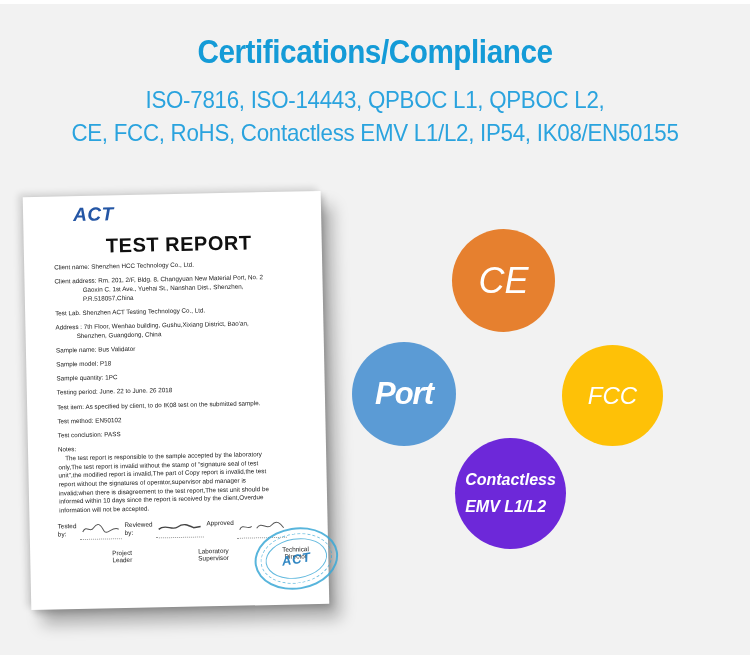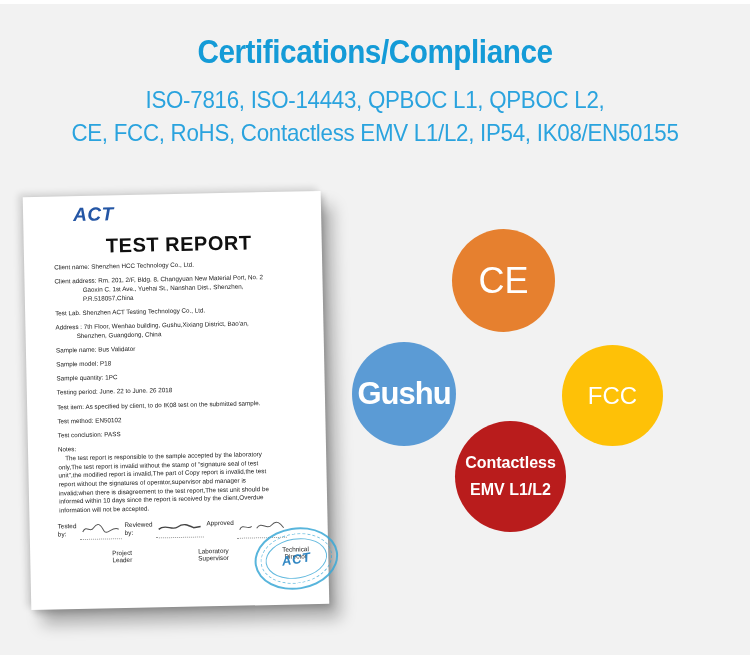--- a/index.html
+++ b/index.html
@@ -70,26 +70,26 @@
     position:absolute;inset:11px;border:1px solid rgba(59,168,214,.8);border-radius:50%;
     display:flex;align-items:center;justify-content:center;
   }
   .stamp .stamp-text{
     font-size:13px;font-weight:bold;color:rgba(32,125,190,.92);letter-spacing:1px;font-style:italic;
   }
 
   
   .badge{
     position:absolute;border-radius:50%;color:#ffffff;
-    display:flex;align-items:center;justify-content:center;text-align:center;
+    display:flex;align-items:center;justify-content:center;text-align:left;font-style:italic;
   }
   .badge-ce  {left:452px;top:229px;width:103px;height:103px;background:#e6802f;font-size:36px;}
   .badge-rohs{left:352px;top:342px;width:104px;height:104px;background:#5b9bd5;font-size:31px;font-weight:bold;letter-spacing:-1px;}
   .badge-fcc {left:562px;top:345px;width:101px;height:101px;background:#fec107;font-size:24px;}
-  .badge-emv {left:455px;top:421px;width:111px;height:111px;background:#b91c1c;font-size:16px;font-weight:bold;line-height:1.65;white-space:pre-line;}
+  .badge-emv {left:455px;top:438px;width:111px;height:111px;background:#6d28d9;font-size:16px;font-weight:bold;line-height:1.65;white-space:pre-line;}
 </style>
 </head>
 <body>
 
 <div class="top-strip"></div>
 
 <div class="hdr-title">Certifications/Compliance</div>
 <div class="hdr-sub line1">ISO-7816, ISO-14443, QPBOC L1, QPBOC L2,</div>
 <div class="hdr-sub line2">CE, FCC, RoHS, Contactless EMV L1/L2, IP54, IK08/EN50155</div>
 
@@ -159,16 +159,16 @@
   <div class="stamp">
     <div class="ring-outer"></div>
     <div class="ring-dash"></div>
     <div class="ring-inner">
       <span class="stamp-text">ACT</span>
     </div>
   </div>
 </div>
 
 <div class="badge badge-ce">CE</div>
-<div class="badge badge-rohs">Gushu</div>
+<div class="badge badge-rohs">Port</div>
 <div class="badge badge-fcc">FCC</div>
 <div class="badge badge-emv">Contactless
 EMV L1/L2</div>
 
 </body></html>

